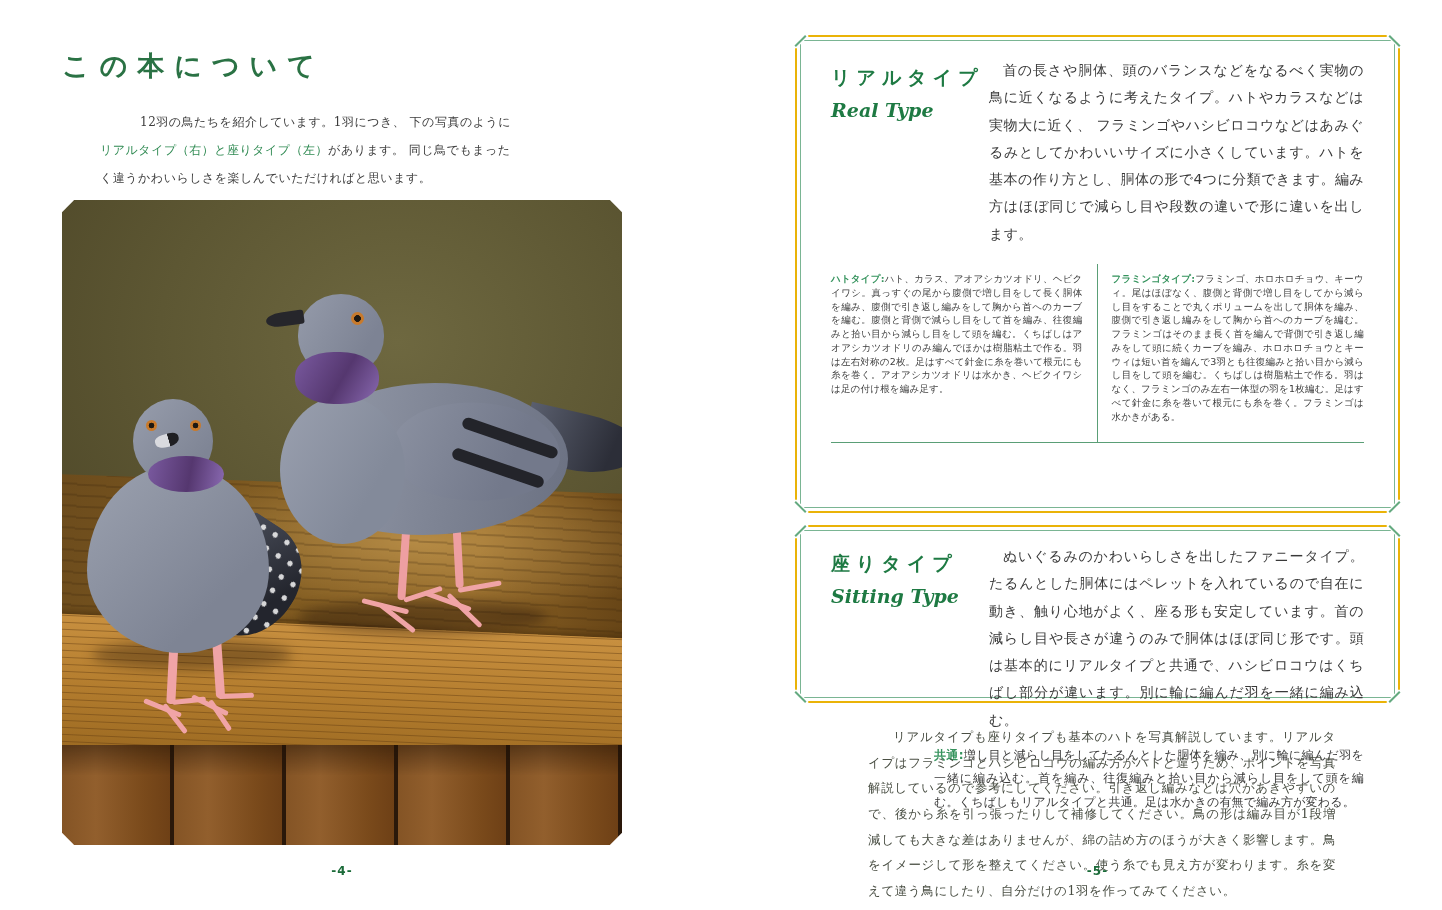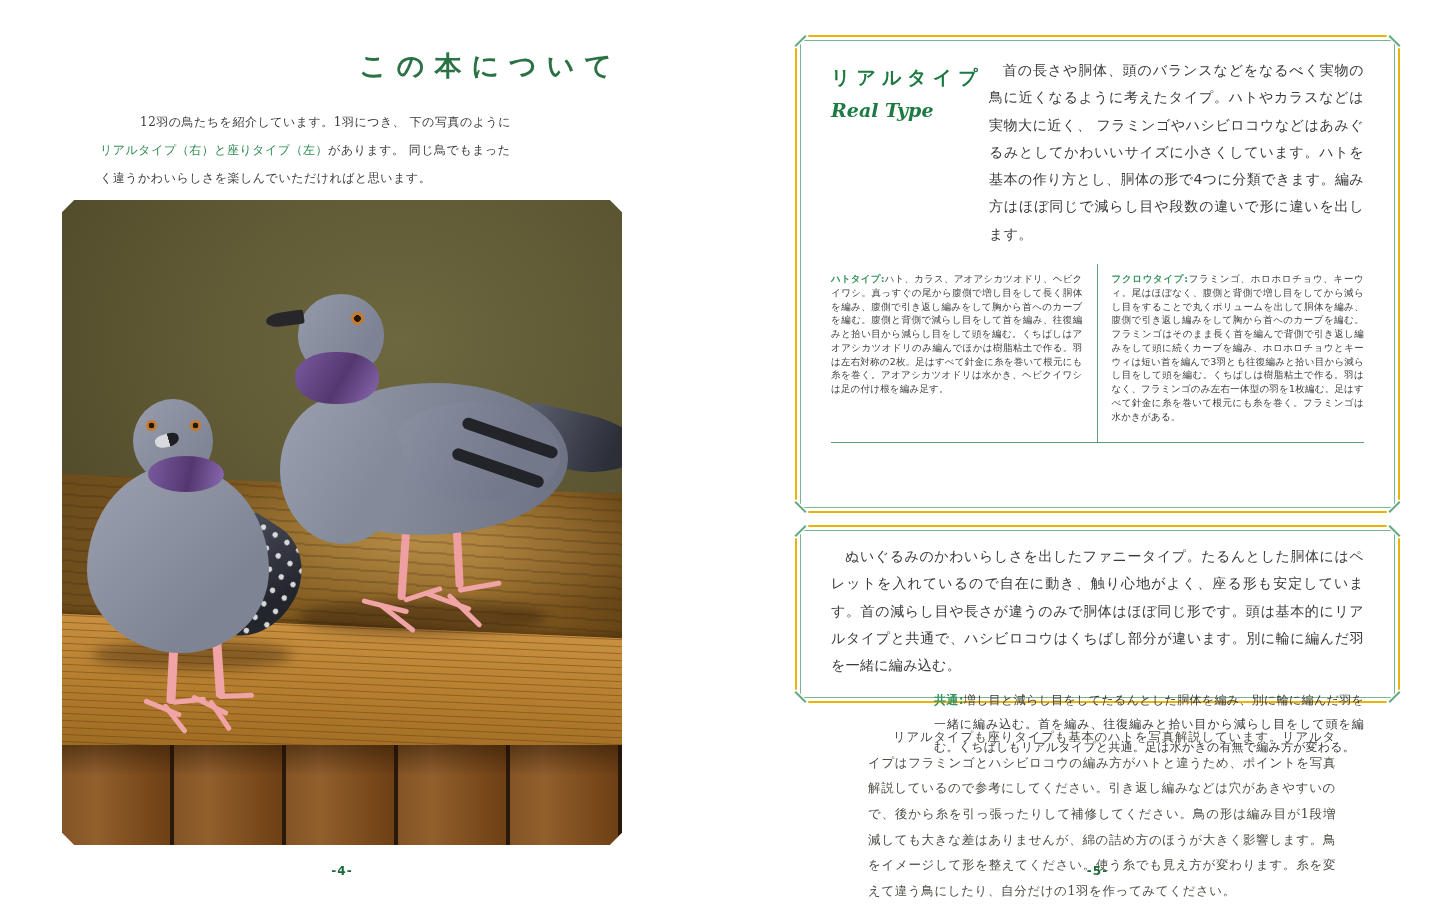--- a/index.html
+++ b/index.html
@@ -5,21 +5,21 @@
   * { margin:0; padding:0; box-sizing:border-box; }
   html,body { background:#ffffff; }
   #canvas {
     position:relative; width:1442px; height:910px; background:#ffffff;
     font-family:"DejaVu Sans", sans-serif; overflow:hidden;
   }
 
   
   .lp-title {
     position:absolute; left:62px; top:48px; width:560px;
-    text-align:right; font-family:"DejaVu Serif", serif;
+    text-align:left; font-family:"DejaVu Serif", serif;
     font-size:27px; font-weight:bold; letter-spacing:10px;
     color:#2a7244;
   }
   .lp-intro {
     position:absolute; left:100px; top:108px; width:470px;
     font-family:"DejaVu Serif", serif; font-size:12px; line-height:2.35;
     color:#3d3d3d; letter-spacing:0.5px;
   }
   .lp-intro .ln1 { padding-left:40px; }
   .lp-intro .green { color:#2f8a52; }
@@ -281,38 +281,42 @@
     <div class="box-pad">
       <div class="box-head-row">
         <div class="head-col">
           <div class="jp-type">リアルタイプ</div>
           <div class="en-type">Real Type</div>
         </div>
         <div class="box-intro">首の長さや胴体、頭のバランスなどをなるべく実物の鳥に近くなるように考えたタイプ。ハトやカラスなどは実物大に近く、 フラミンゴやハシビロコウなどはあみぐるみとしてかわいいサイズに小さくしています。ハトを基本の作り方とし、胴体の形で4つに分類できます。編み方はほぼ同じで減らし目や段数の違いで形に違いを出します。</div>
       </div>
       <div class="type-grid">
         <div class="tcell tc-tl"><span class="lbl">ハトタイプ:</span><span>ハト、カラス、アオアシカツオドリ、ヘビクイワシ。真っすぐの尾から腹側で増し目をして長く胴体を編み、腹側で引き返し編みをして胸から首へのカーブを編む。腹側と背側で減らし目をして首を編み、往復編みと拾い目から減らし目をして頭を編む。くちばしはアオアシカツオドリのみ編んでほかは樹脂粘土で作る。羽は左右対称の2枚。足はすべて針金に糸を巻いて根元にも糸を巻く。アオアシカツオドリは水かき、ヘビクイワシは足の付け根を編み足す。</span></div>
-        <div class="tcell tc-tr"><span class="lbl">フクロウタイプ:</span><span>フラミンゴ、ホロホロチョウ、キーウィ。尾はほぼなく、腹側と背側で増し目をしてから減らし目をすることで丸くボリュームを出して胴体を編み、腹側で引き返し編みをして胸から首へのカーブを編む。フラミンゴはそのまま長く首を編んで背側で引き返し編みをして頭に続くカーブを編み、ホロホロチョウとキーウィは短い首を編んで3羽とも往復編みと拾い目から減らし目をして頭を編む。くちばしは樹脂粘土で作る。羽はなく、フラミンゴのみ左右一体型の羽を1枚編む。足はすべて針金に糸を巻いて根元にも糸を巻く。フラミンゴは水かきがある。</span></div>
+        <div class="tcell tc-tr"><span class="lbl">フラミンゴタイプ:</span><span>フラミンゴ、ホロホロチョウ、キーウィ。尾はほぼなく、腹側と背側で増し目をしてから減らし目をすることで丸くボリュームを出して胴体を編み、腹側で引き返し編みをして胸から首へのカーブを編む。フラミンゴはそのまま長く首を編んで背側で引き返し編みをして頭に続くカーブを編み、ホロホロチョウとキーウィは短い首を編んで3羽とも往復編みと拾い目から減らし目をして頭を編む。くちばしは樹脂粘土で作る。羽はなく、フラミンゴのみ左右一体型の羽を1枚編む。足はすべて針金に糸を巻いて根元にも糸を巻く。フラミンゴは水かきがある。</span></div>
       </div>
     </div>
   </div>
 
   <div id="box-sitting" class="gbox">
     <div class="inner-line"></div>
     <span class="corner c-tl"></span>
     <span class="corner c-tr"></span>
     <span class="corner c-bl"></span>
     <span class="corner c-br"></span>
     <span class="cline cl-tl"></span>
     <span class="cline cl-tr"></span>
     <span class="cline cl-bl"></span>
     <span class="cline cl-br"></span>
 
     <div class="box-pad" style="padding-top:16px;">
       <div class="box-head-row">
+        <div class="head-col">
+          <div class="jp-type">座りタイプ</div>
+          <div class="en-type">Sitting Type</div>
+        </div>
         <div class="box-intro">ぬいぐるみのかわいらしさを出したファニータイプ。たるんとした胴体にはペレットを入れているので自在に動き、触り心地がよく、座る形も安定しています。首の減らし目や長さが違うのみで胴体はほぼ同じ形です。頭は基本的にリアルタイプと共通で、ハシビロコウはくちばし部分が違います。別に輪に編んだ羽を一緒に編み込む。</div>
       </div>
       <div class="common-para"><span class="lbl">共通:</span><span>増し目と減らし目をしてたるんとした胴体を編み、別に輪に編んだ羽を一緒に編み込む。首を編み、往復編みと拾い目から減らし目をして頭を編む。くちばしもリアルタイプと共通。足は水かきの有無で編み方が変わる。</span></div>
     </div>
   </div>
 
   <div class="closing-note">リアルタイプも座りタイプも基本のハトを写真解説しています。リアルタイプはフラミンゴとハシビロコウの編み方がハトと違うため、ポイントを写真解説しているので参考にしてください。引き返し編みなどは穴があきやすいので、後から糸を引っ張ったりして補修してください。鳥の形は編み目が1段増減しても大きな差はありませんが、綿の詰め方のほうが大きく影響します。鳥をイメージして形を整えてください。使う糸でも見え方が変わります。糸を変えて違う鳥にしたり、自分だけの1羽を作ってみてください。</div>
 
   <div id="pn-right" class="page-num">-5-</div>
 

